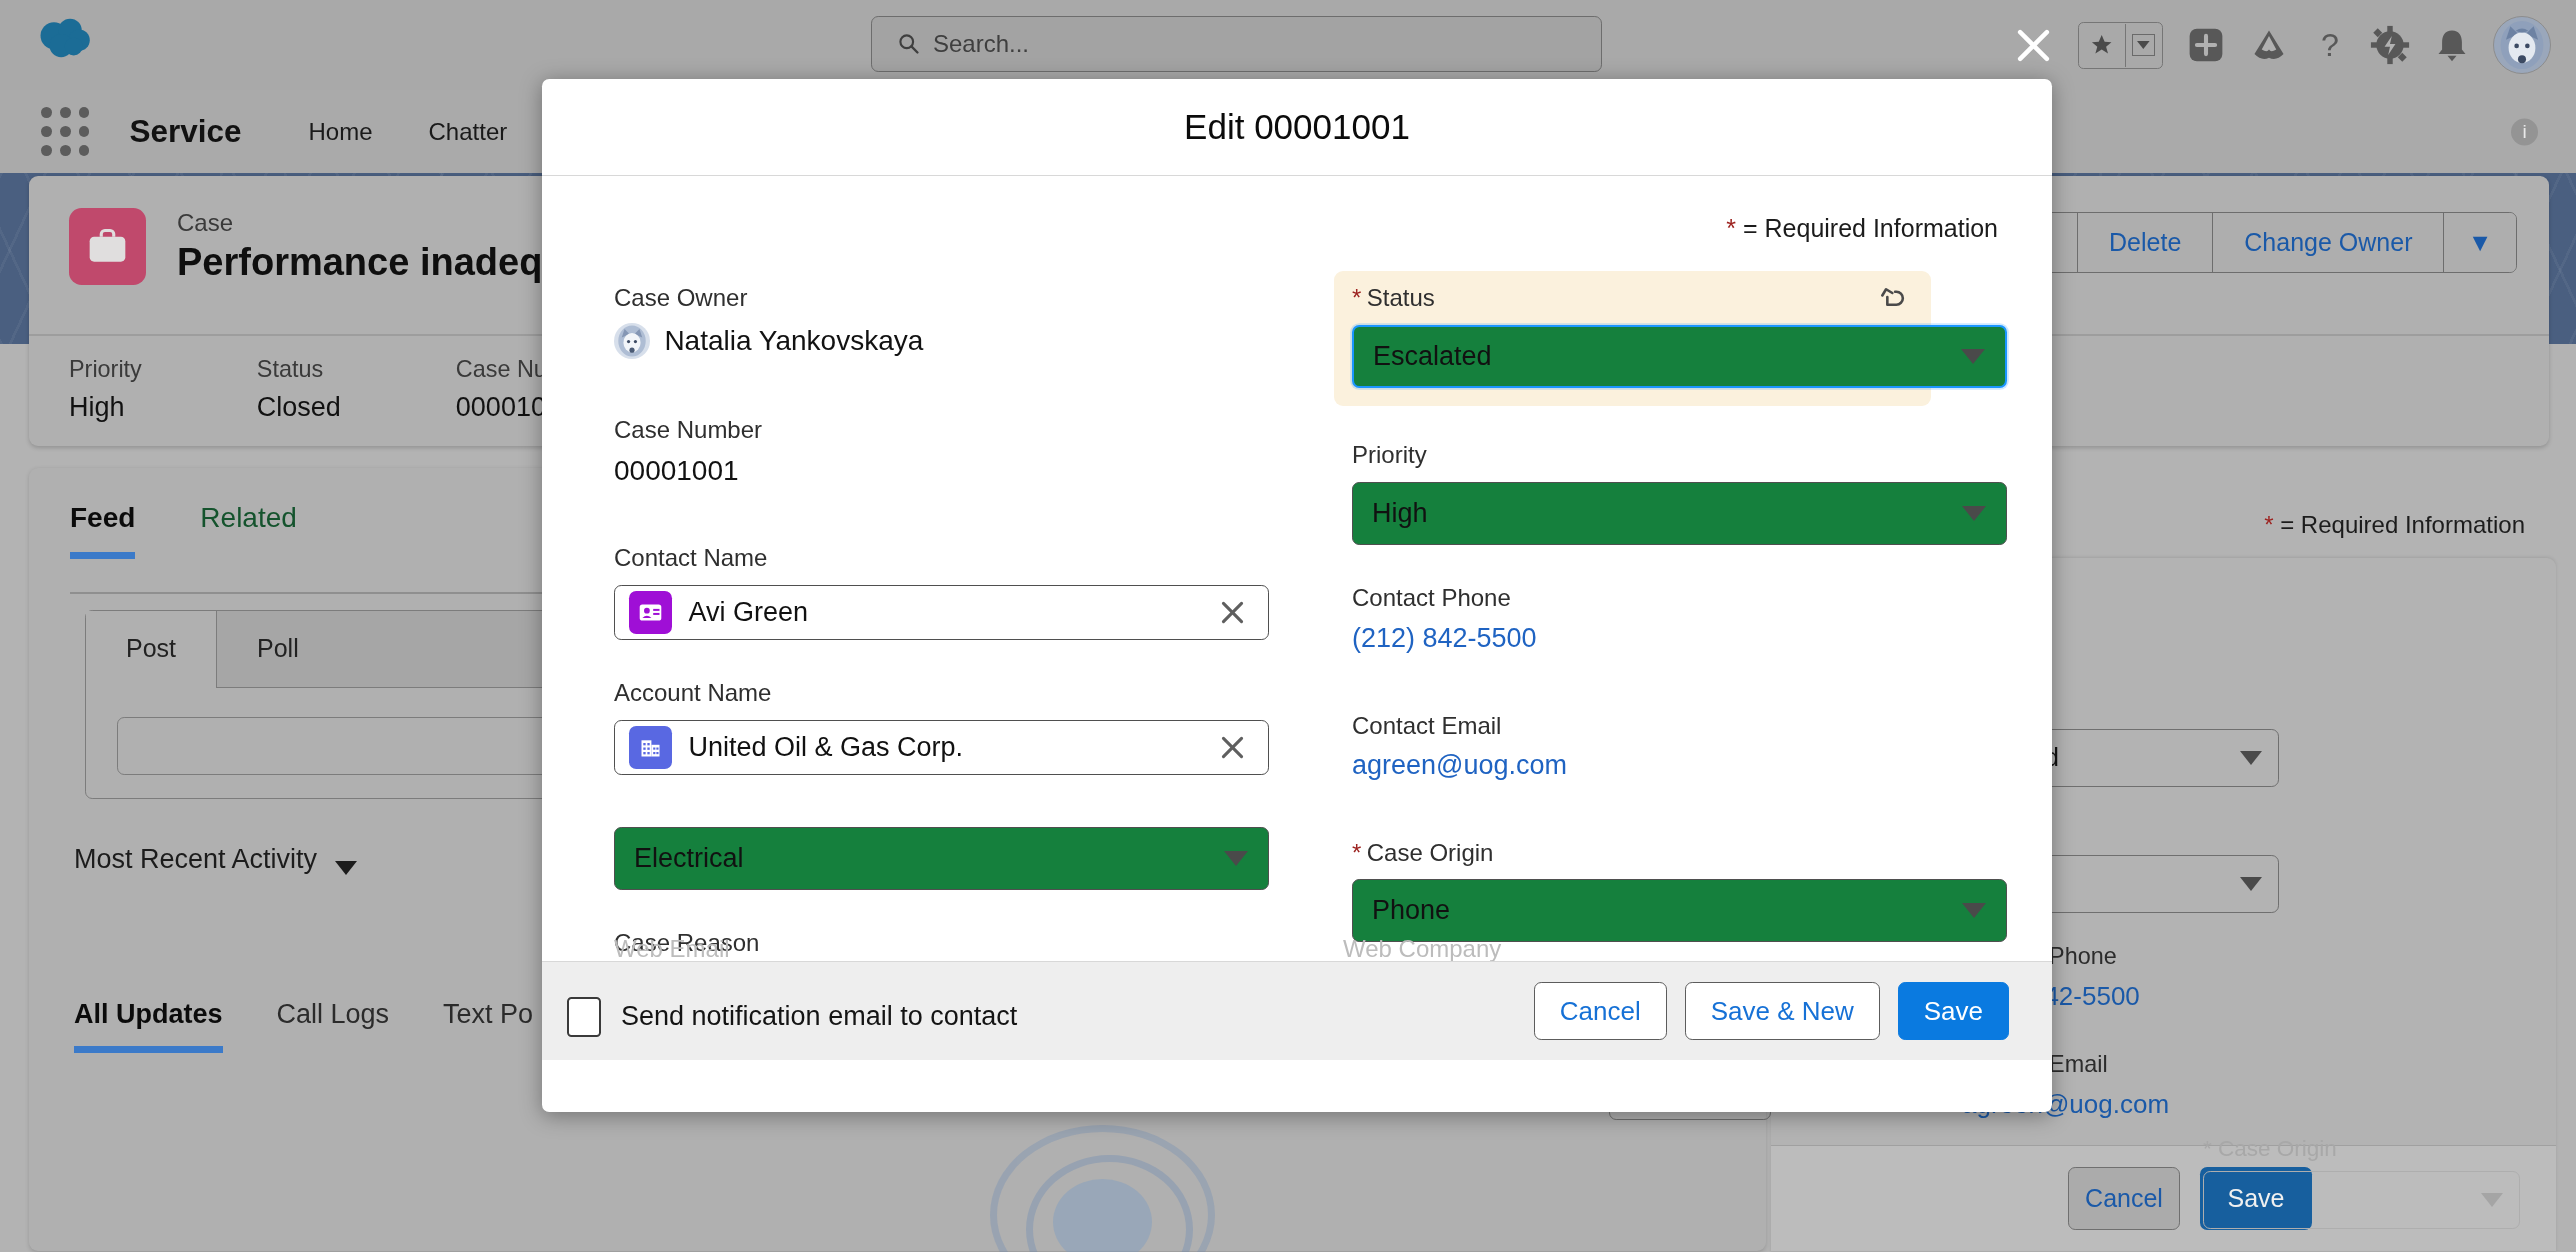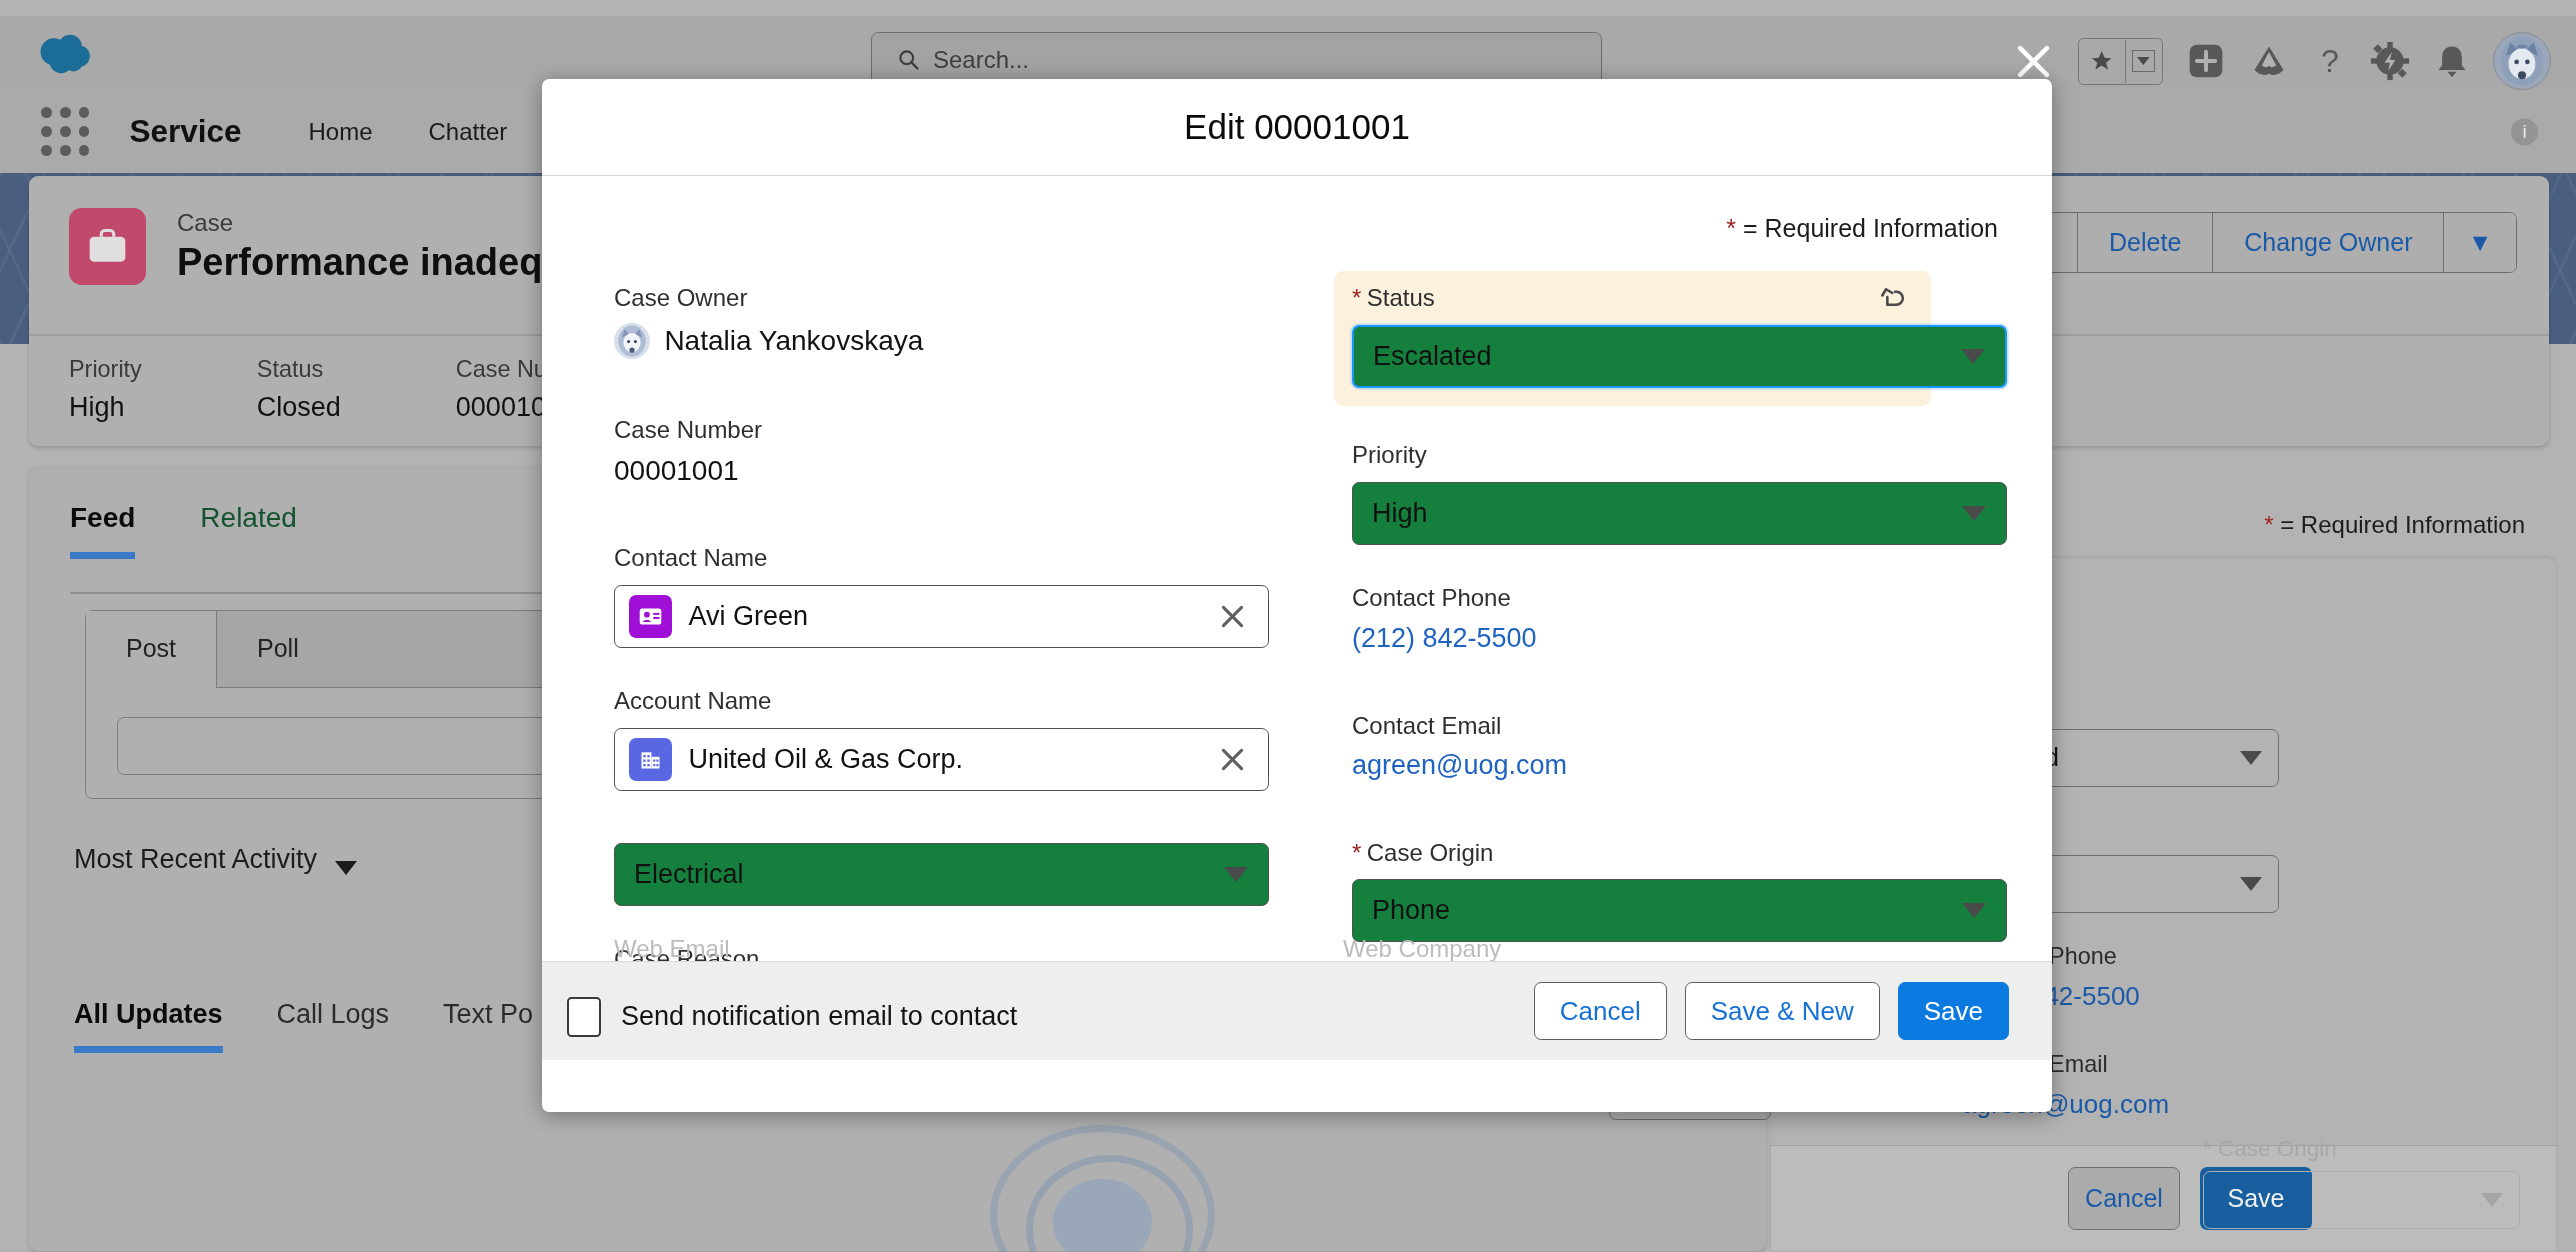--- a/index.html
+++ b/index.html
@@ -12,21 +12,21 @@
   }
   #root { position: relative; width: 2576px; height: 1253px; }
 
   
   #bg-app {
     position: absolute; inset: 0;
     background: #b3b3b3;
   }
   
   .gh {
-    position: absolute; left: 0; top: 16px; width: 2576px; height: 90px;
+    position: absolute; left: 0; top: 0; width: 2576px; height: 90px;
     background: #a9a9a9;
   }
   .gh-logo {
     position: absolute; left: 36px; top: 16px; width: 61px; height: 43px;
   }
   .cloud-svg { width: 61px; height: 43px; display:block; }
   .gh-search {
     position: absolute; left: 871px; top: 16px; width: 731px; height: 56px;
     background: #a3a3a3; border: 1.8px solid #6d6d6d; border-radius: 7.2px;
     display: flex; align-items: center; padding-left: 25px; gap: 12.6px;
@@ -233,21 +233,21 @@
   .select-box {
     margin-top: 12.6px; height: 63px; width: 655px;
     border: 1.8px solid #4f4f4f; border-radius: 7.2px; background: #15803d;
     display: flex; align-items: center; justify-content: space-between;
     padding: 0 20px 0 19px;
   }
   .select-text { font-size: 27px; color: #111; }
   .select-tri { width:0;height:0;border-left:12.6px solid transparent;border-right:12.6px solid transparent;border-top:15.3px solid #4a4a4a; }
 
   .lookup-box {
-    margin-top: 12.6px; height: 63px; width: 655px;
+    margin-top: 12.6px; height: 55px; width: 655px;
     border: 1.8px solid #4f4f4f; border-radius: 7.2px; background: #fff;
     display: flex; align-items: center; padding: 0 20px 0 14.4px; gap: 16px;
   }
   .lk-icon { width: 43px; height: 43px; border-radius: 7.2px; display:flex;align-items:center;justify-content:center; flex:none; }
   .lk-icon.contact { background: #9f0fd6; }
   .lk-icon.account { background: #5968e2; }
   .lk-text { font-size: 27px; color: #111; flex: 1; }
   .lk-clear { width: 31px; height: 31px; flex: none; }
 
   

